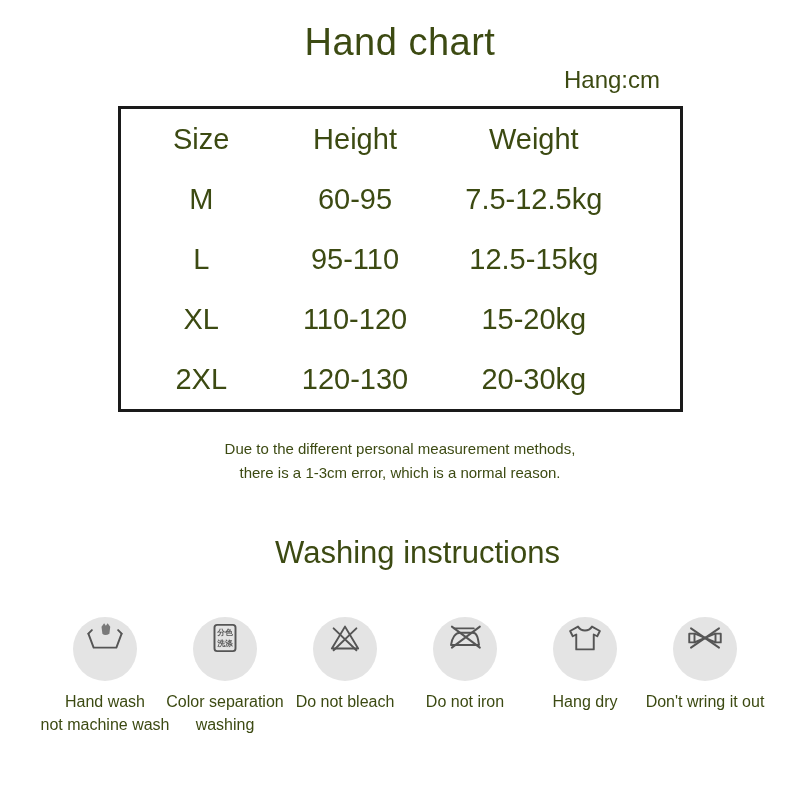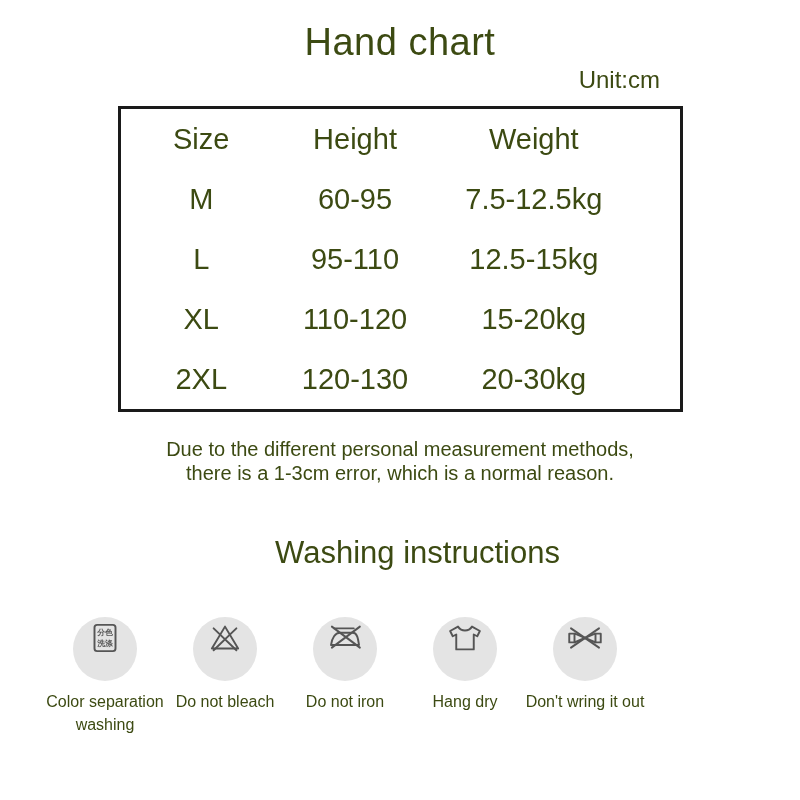--- a/index.html
+++ b/index.html
@@ -44,21 +44,21 @@
     height: 60px;
     vertical-align: middle;
     padding: 0;
   }
   table.size-table col.c1 { width: 29%; }
   table.size-table col.c2 { width: 26%; }
   table.size-table col.c3 { width: 45%; }
   table.size-table td:last-child { padding-right: 40px; }
   .note {
     text-align: center;
-    font-size: 20px;
+    font-size: 15px;
     line-height: 24px;
     margin-top: 25px;
   }
   .washing-title {
     font-size: 31px;
     line-height: 36px;
     margin: 50px 0 0 35px;
     text-align: center;
   }
   .icons-row {
@@ -105,21 +105,21 @@
     line-height: 23px;
     white-space: pre;
     width: max-content;
     text-align: center;
   }
 </style>
 </head>
 <body style="background: rgb(255, 255, 255);">
 
 <div class="page-title">Hand chart</div>
-<div class="unit-label">Unit:cm</div>
+<div class="unit-label">Hang:cm</div>
 
 <table class="size-table" style="border-color: rgb(26, 26, 26);">
   <colgroup>
       <col class="c1">
       <col class="c2">
       <col class="c3">
     </colgroup>
   <tbody>
     <tr>
       <td>Size</td>
@@ -151,20 +151,31 @@
 
 <div class="note">
   <div>Due to the different personal measurement methods,</div>
   <div>there is a 1-3cm error, which is a normal reason.</div>
 </div>
 
 <div class="washing-title">Washing instructions</div>
 
 <div class="icons-row">
 
+  <div class="wash-item">
+    <div class="icon-circle">
+      <svg viewBox="0 0 48 48">
+        <path class="glyph" d="M5 19 L11 35 L37 35 L43 19"></path>
+        <path class="glyph" d="M5 19 l4 -4 M43 19 l-4 -4"></path>
+        <path class="glyph-fill" d="M20 11 l3 -4 2 3 2 -3 3 4 -1 8 c-3 2 -6 2 -8 0 z" opacity="0.75"></path>
+      </svg>
+    </div>
+    <div class="icon-label">Hand wash
+not machine wash</div>
+  </div>
 
   <div class="wash-item">
     <div class="icon-circle">
       <svg viewBox="0 0 48 48">
         <rect class="glyph" x="12" y="9" width="24" height="30" rx="3"></rect>
         <text class="cjk-text" x="24" y="21" text-anchor="middle">分色</text>
         <text class="cjk-text" x="24" y="33" text-anchor="middle">洗涤</text>
       </svg>
     </div>
     <div class="icon-label">Color separation

